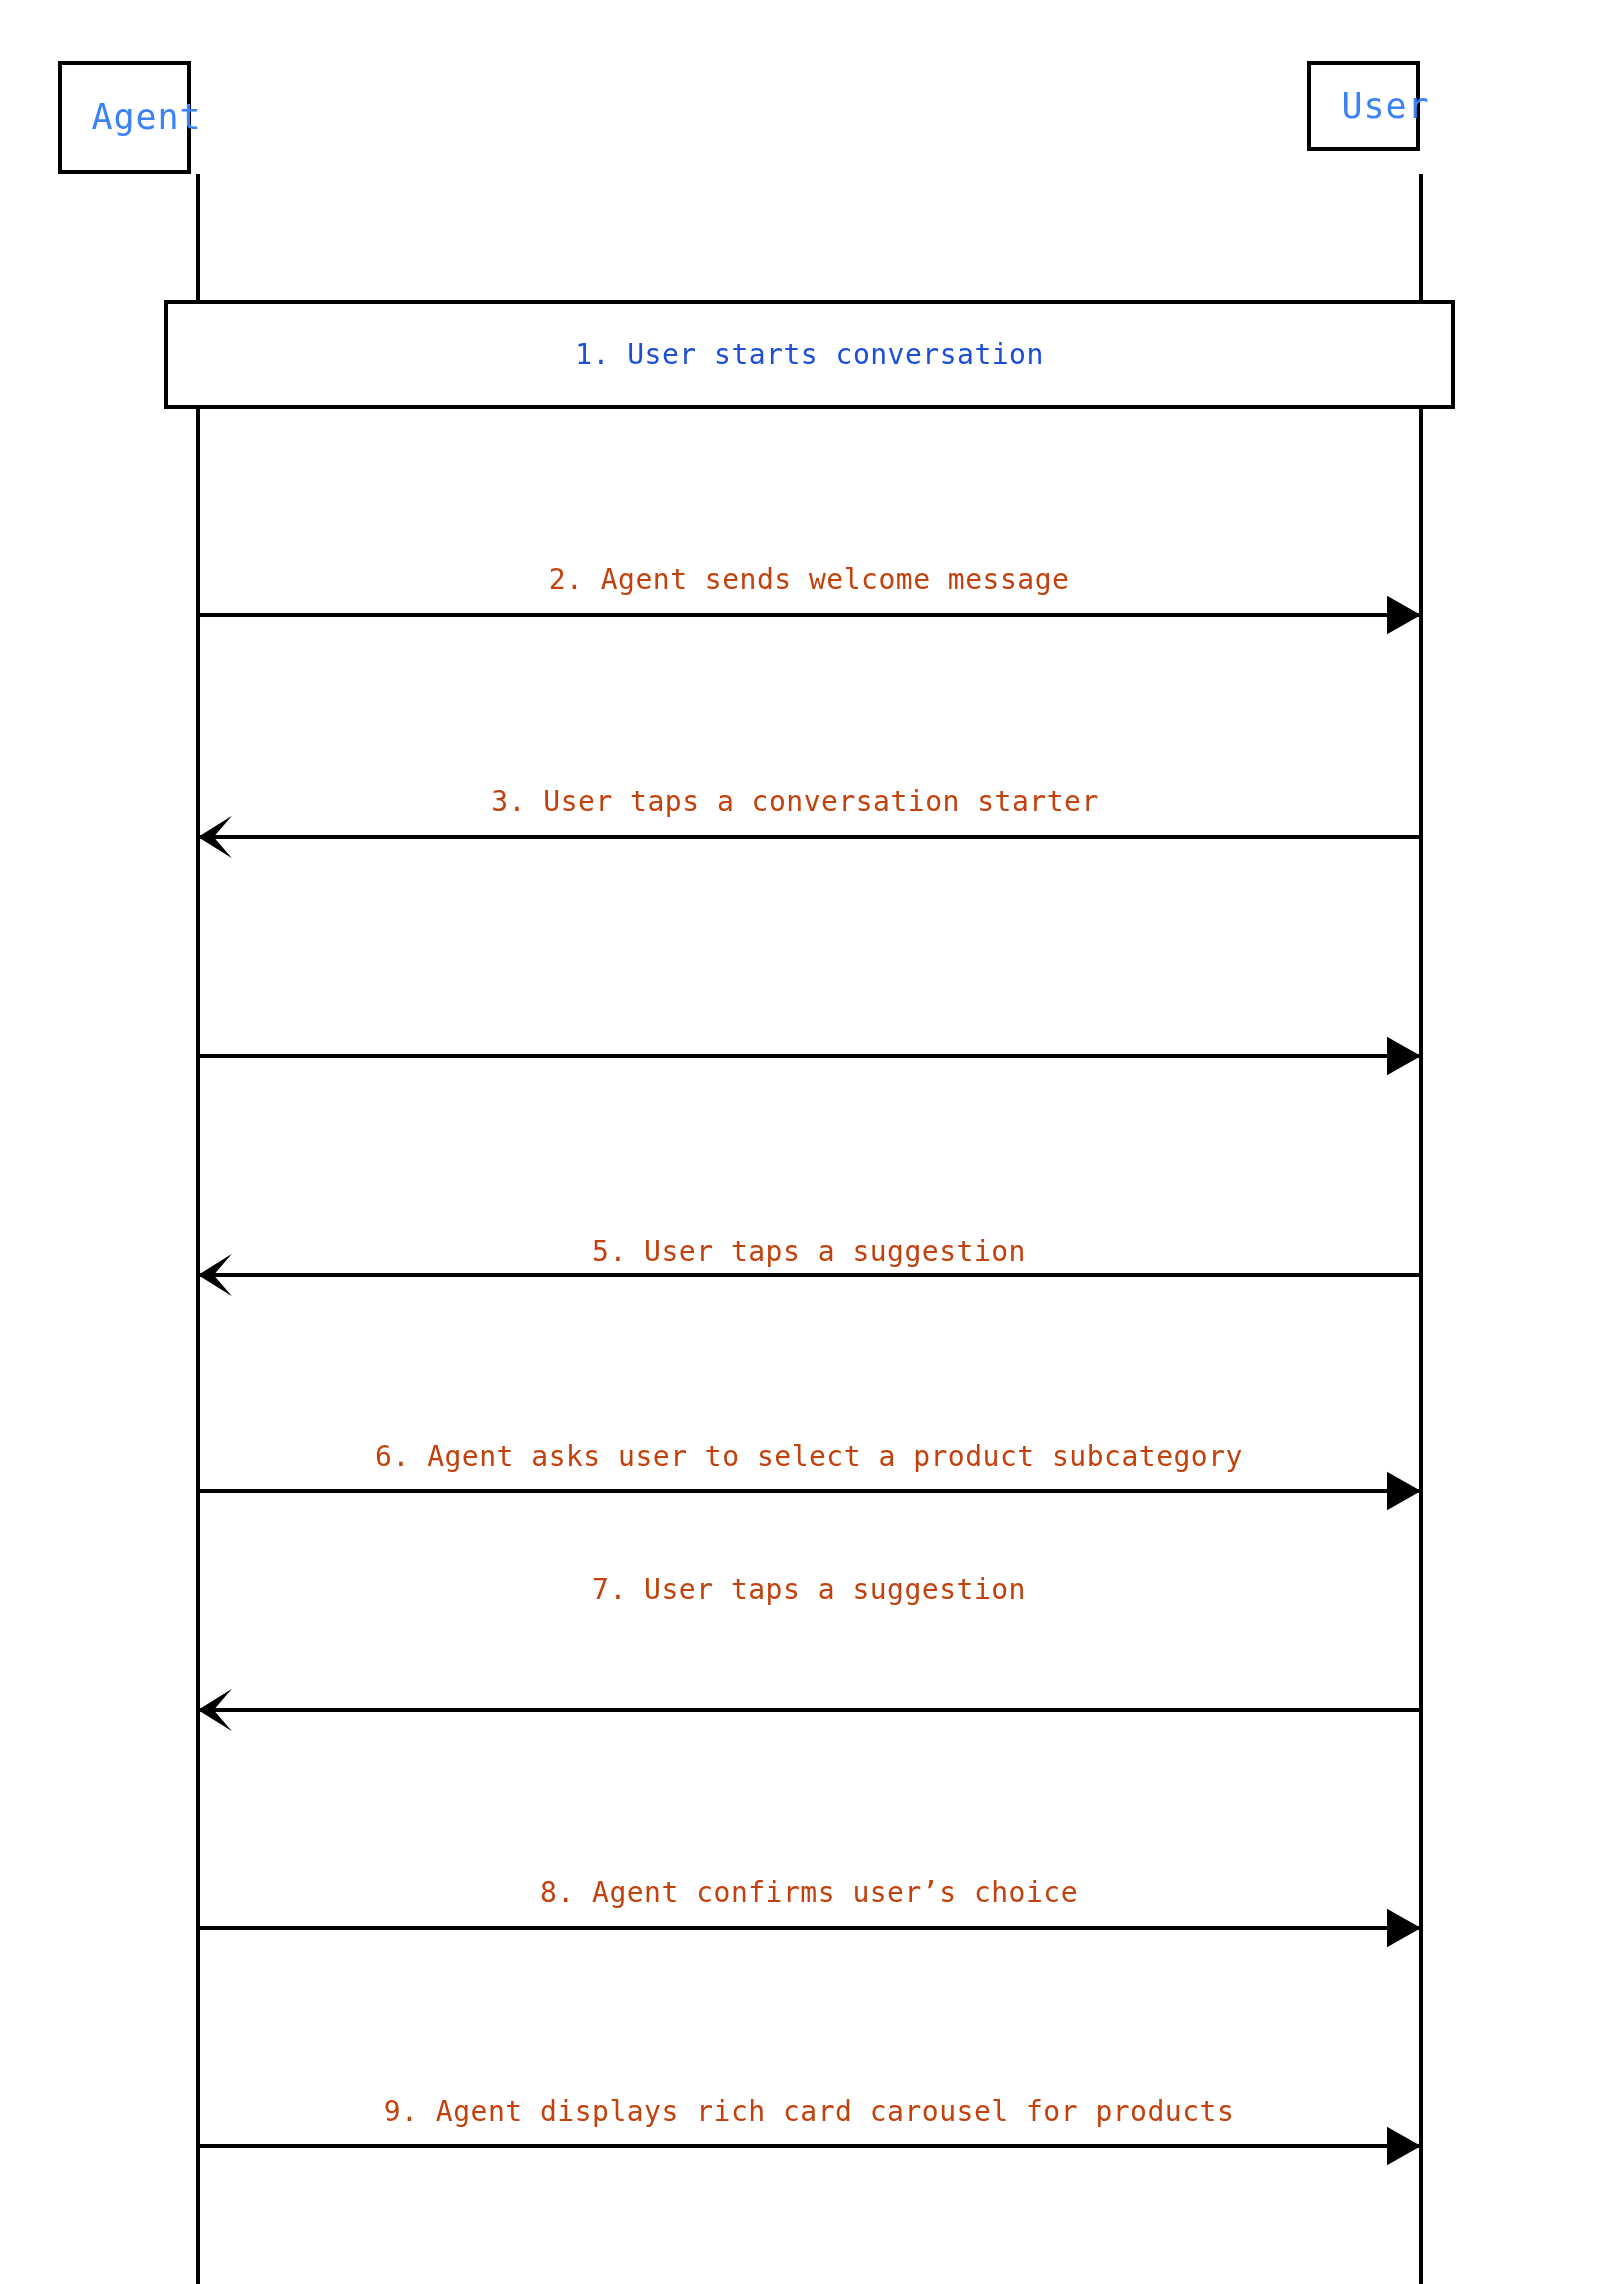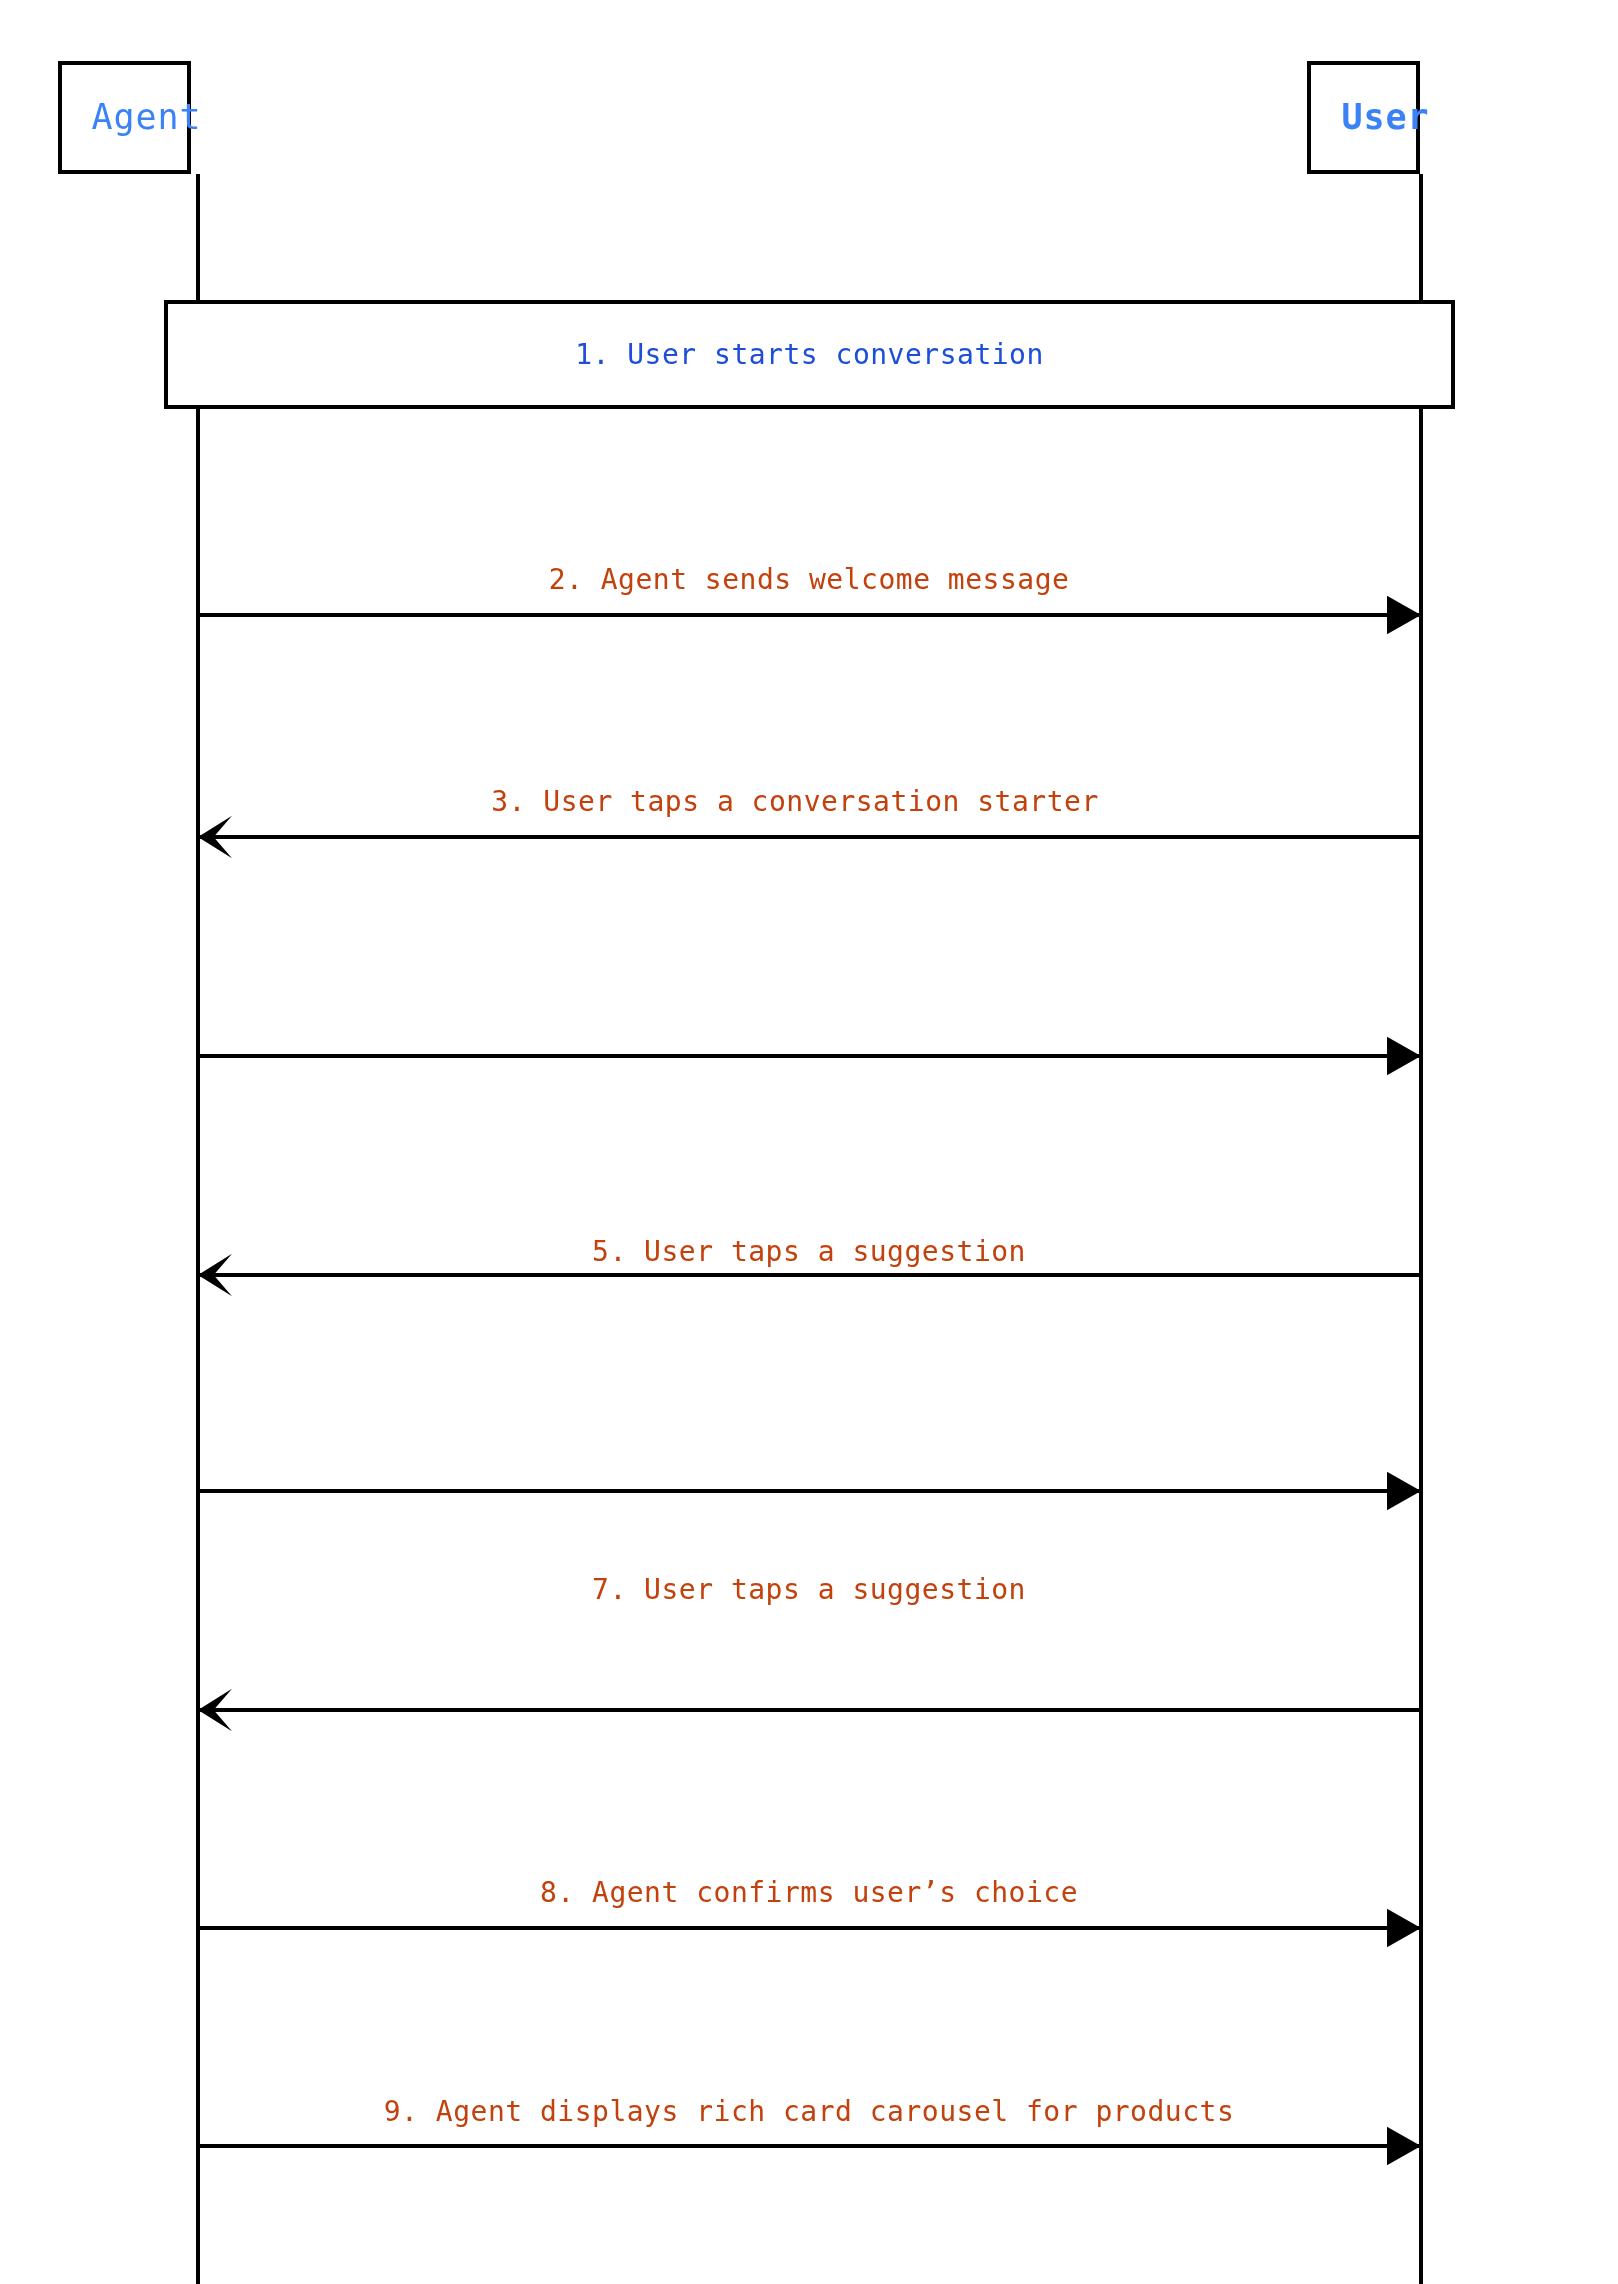--- a/index.html
+++ b/index.html
@@ -97,21 +97,21 @@
 </style>
 </head>
 <body>
 
 <div id="diagram">
     <div class="lifeline" style="left: 196px; top: 174px; height: 3025px;"></div>
     <div class="lifeline" style="left: 1419px; top: 174px; height: 3025px;"></div>
     <div class="participant-box" style="left: 58px; top: 61px; width: 133px; height: 113px;">
       <span class="participant-label">Agent</span>
     </div>
-    <div class="participant-box" style="left: 1307px; top: 61px; width: 113px; height: 113px; font-weight: bold;">
+    <div class="participant-box" style="left: 1307px; top: 61px; width: 113px; height: 90px;">
       <span class="participant-label">User</span>
     </div>
     <div class="note-box" style="left: 164px; top: 300px; width: 1291px; height: 109px;">
       <div class="note-label">1. User starts conversation</div>
     </div>
     <div class="msg-line" style="left: 198px; width: 1223px; top: 613px;"></div>
     <div class="arrowhead" style="top: 591px; width: 34px; height: 48px; left: 1387px;">
       <svg width="34" height="48" viewBox="0 0 74 104">
         <path d="M 74 52 L 0 10 L 0 94 Z" fill="#000000"></path>
       </svg>
@@ -136,20 +136,21 @@
         <path d="M 0 52 L 74 6 L 34.04 52 L 74 98 Z" fill="#000000"></path>
       </svg>
     </div>
     <div class="msg-label" style="left: 809px; top: 1258px; margin-top: 12px;">5. User taps a suggestion</div>
     <div class="msg-line" style="left: 198px; width: 1223px; top: 1489px;"></div>
     <div class="arrowhead" style="top: 1467px; width: 34px; height: 48px; left: 1387px;">
       <svg width="34" height="48" viewBox="0 0 74 104">
         <path d="M 74 52 L 0 10 L 0 94 Z" fill="#000000"></path>
       </svg>
     </div>
+    <div class="msg-label" style="left: 809px; top: 1475px;">6. Agent asks user to select a product subcategory</div>
     <div class="msg-line" style="left: 198px; width: 1223px; top: 1708px;"></div>
     <div class="arrowhead" style="top: 1686px; width: 34px; height: 48px; left: 198px;">
       <svg width="34" height="48" viewBox="0 0 74 104">
         <path d="M 0 52 L 74 6 L 34.04 52 L 74 98 Z" fill="#000000"></path>
       </svg>
     </div>
     <div class="msg-label" style="left: 809px; top: 1608px;">7. User taps a suggestion</div>
     <div class="msg-line" style="left: 198px; width: 1223px; top: 1926px;"></div>
     <div class="arrowhead" style="top: 1904px; width: 34px; height: 48px; left: 1387px;">
       <svg width="34" height="48" viewBox="0 0 74 104">

